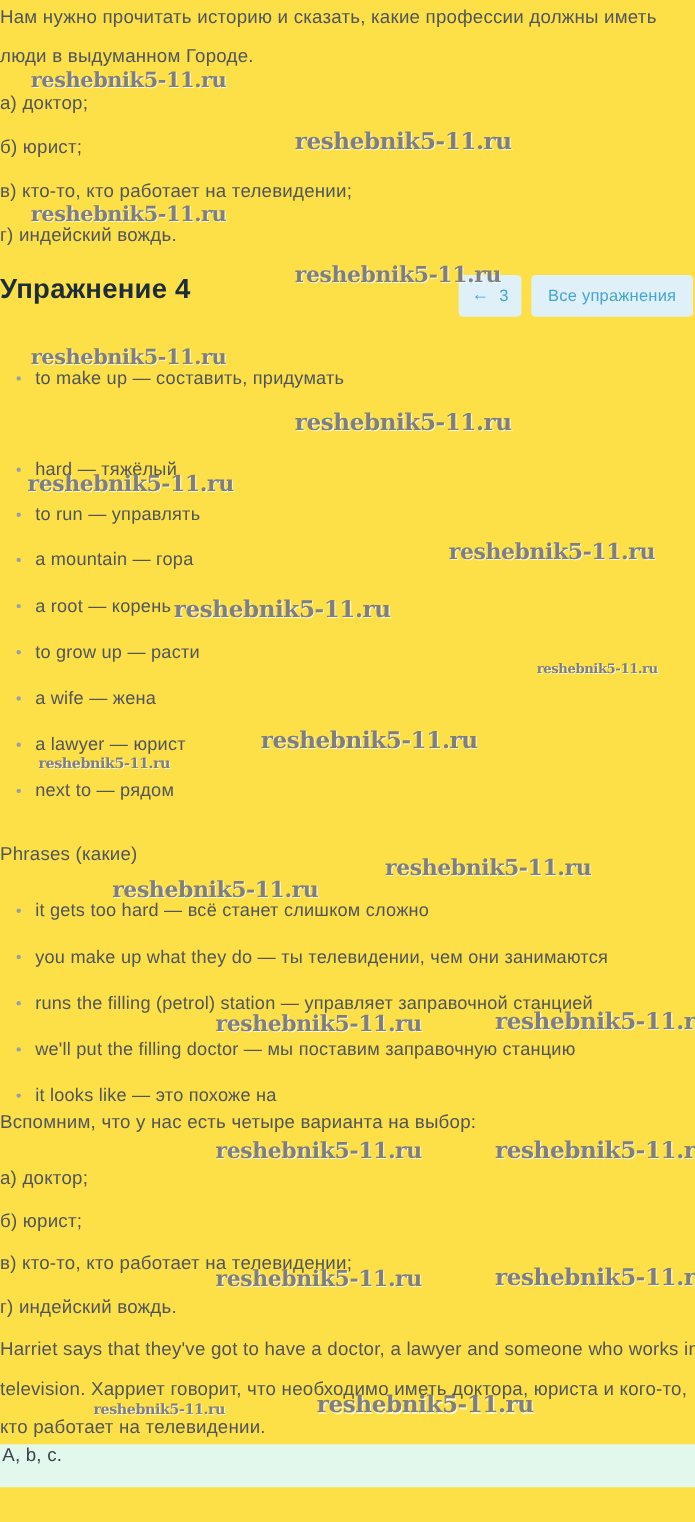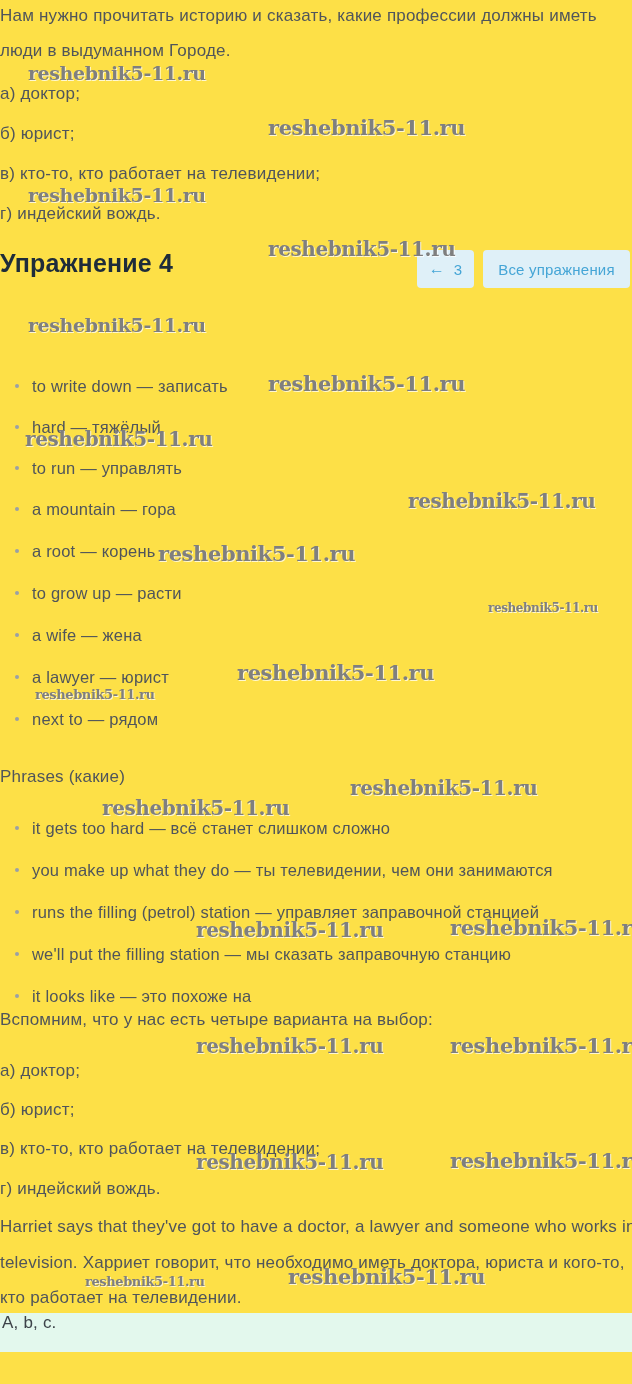--- a/index.html
+++ b/index.html
@@ -64,36 +64,36 @@
 
   <div class="heading">Упражнение 4</div>
   <div class="btn btn-prev">
     <span class="arrow">←</span>
     <span>3</span>
   </div>
   <div class="btn btn-all">
     <span>Все упражнения</span>
   </div>
 
-  <div class="bullet" style="top:377px"><span class="dot"></span><span>to write down — записать</span></div>
+  <div class="bullet" style="top:335px"><span class="dot"></span><span>to make up — составить, придумать</span></div>
   <div class="bullet" style="top:418px"><span class="dot"></span><span>hard — тяжёлый</span></div>
   <div class="bullet" style="top:459px"><span class="dot"></span><span>to run — управлять</span></div>
   <div class="bullet" style="top:500px"><span class="dot"></span><span>a mountain — гора</span></div>
   <div class="bullet" style="top:542px"><span class="dot"></span><span>a root — корень</span></div>
   <div class="bullet" style="top:584px"><span class="dot"></span><span>to grow up — расти</span></div>
   <div class="bullet" style="top:626px"><span class="dot"></span><span>a wife — жена</span></div>
   <div class="bullet" style="top:668px"><span class="dot"></span><span>a lawyer — юрист</span></div>
   <div class="bullet" style="top:710px"><span class="dot"></span><span>next to — рядом</span></div>
 
   <div class="sub-heading" style="top:767px">Phrases (какие)</div>
 
   <div class="bullet" style="top:819px"><span class="dot"></span><span>it gets too hard — всё станет слишком сложно</span></div>
   <div class="bullet" style="top:861px"><span class="dot"></span><span>you make up what they do — ты телевидении, чем они занимаются</span></div>
   <div class="bullet" style="top:903px"><span class="dot"></span><span>runs the filling (petrol) station — управляет заправочной станцией</span></div>
-  <div class="bullet" style="top:945px"><span class="dot"></span><span>we'll put the filling station — мы сказать заправочную станцию</span></div>
+  <div class="bullet" style="top:945px"><span class="dot"></span><span>we'll put the filling doctor — мы поставим заправочную станцию</span></div>
   <div class="bullet" style="top:987px"><span class="dot"></span><span>it looks like — это похоже на</span></div>
 
   <div class="line" style="top:1010px">Вспомним, что у нас есть четыре варианта на выбор:</div>
 
   <div class="line" style="top:1061px">а) доктор;</div>
   <div class="line" style="top:1100px">б) юрист;</div>
   <div class="line" style="top:1139px">в) кто-то, кто работает на телевидении;</div>
   <div class="line" style="top:1179px">г) индейский вождь.</div>
 
   <div class="line" style="top:1217px">Harriet says that they've got to have a doctor, a lawyer and someone who works in</div>

